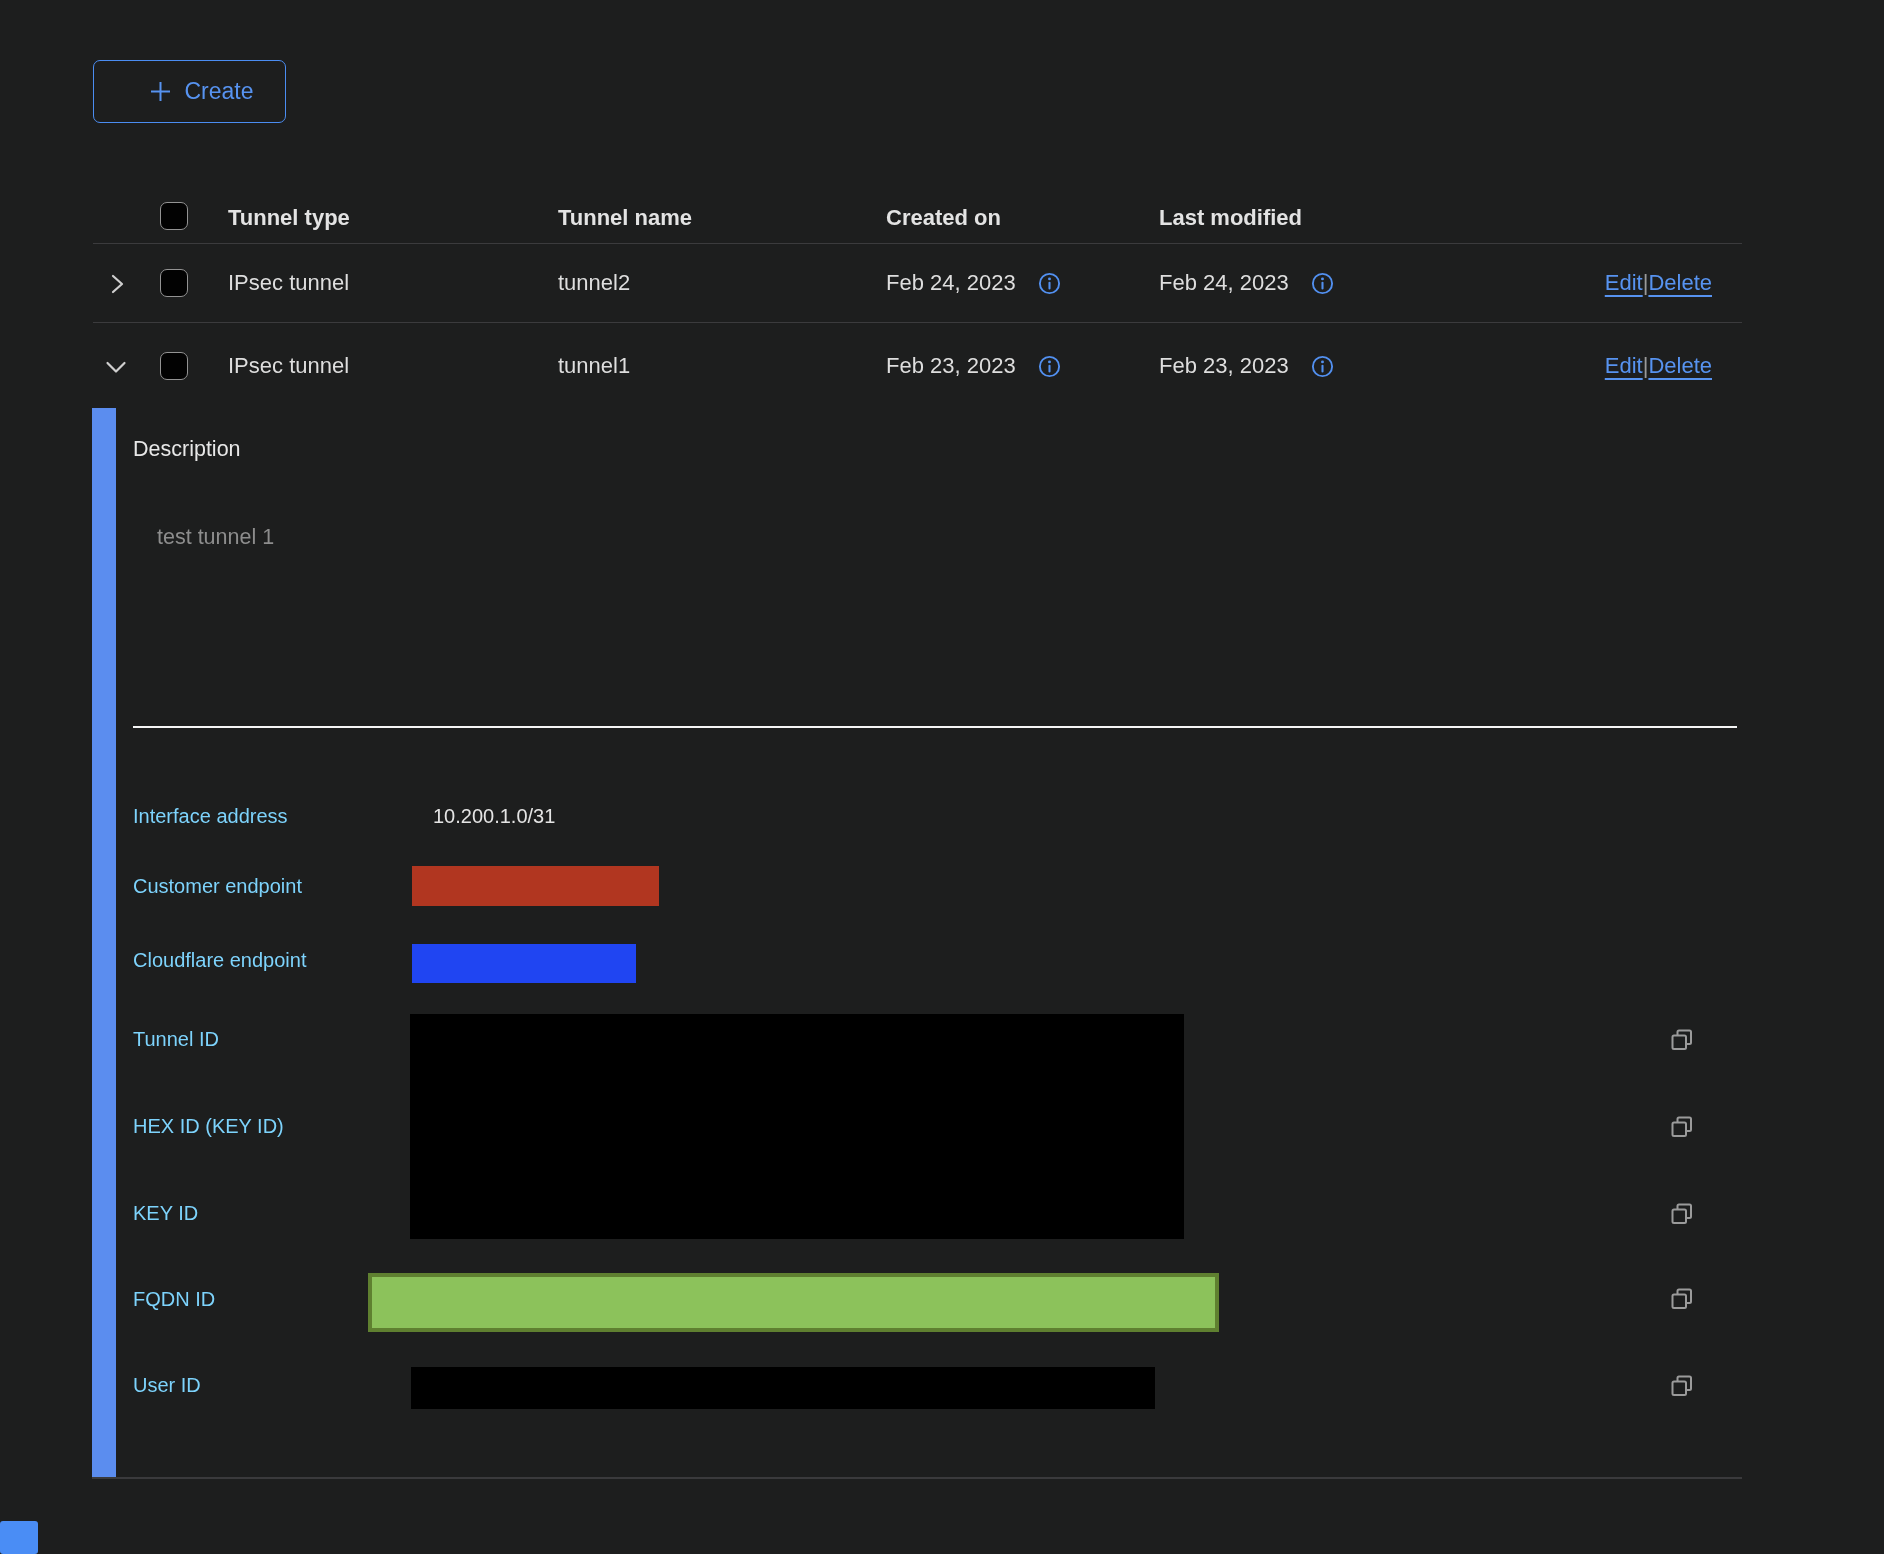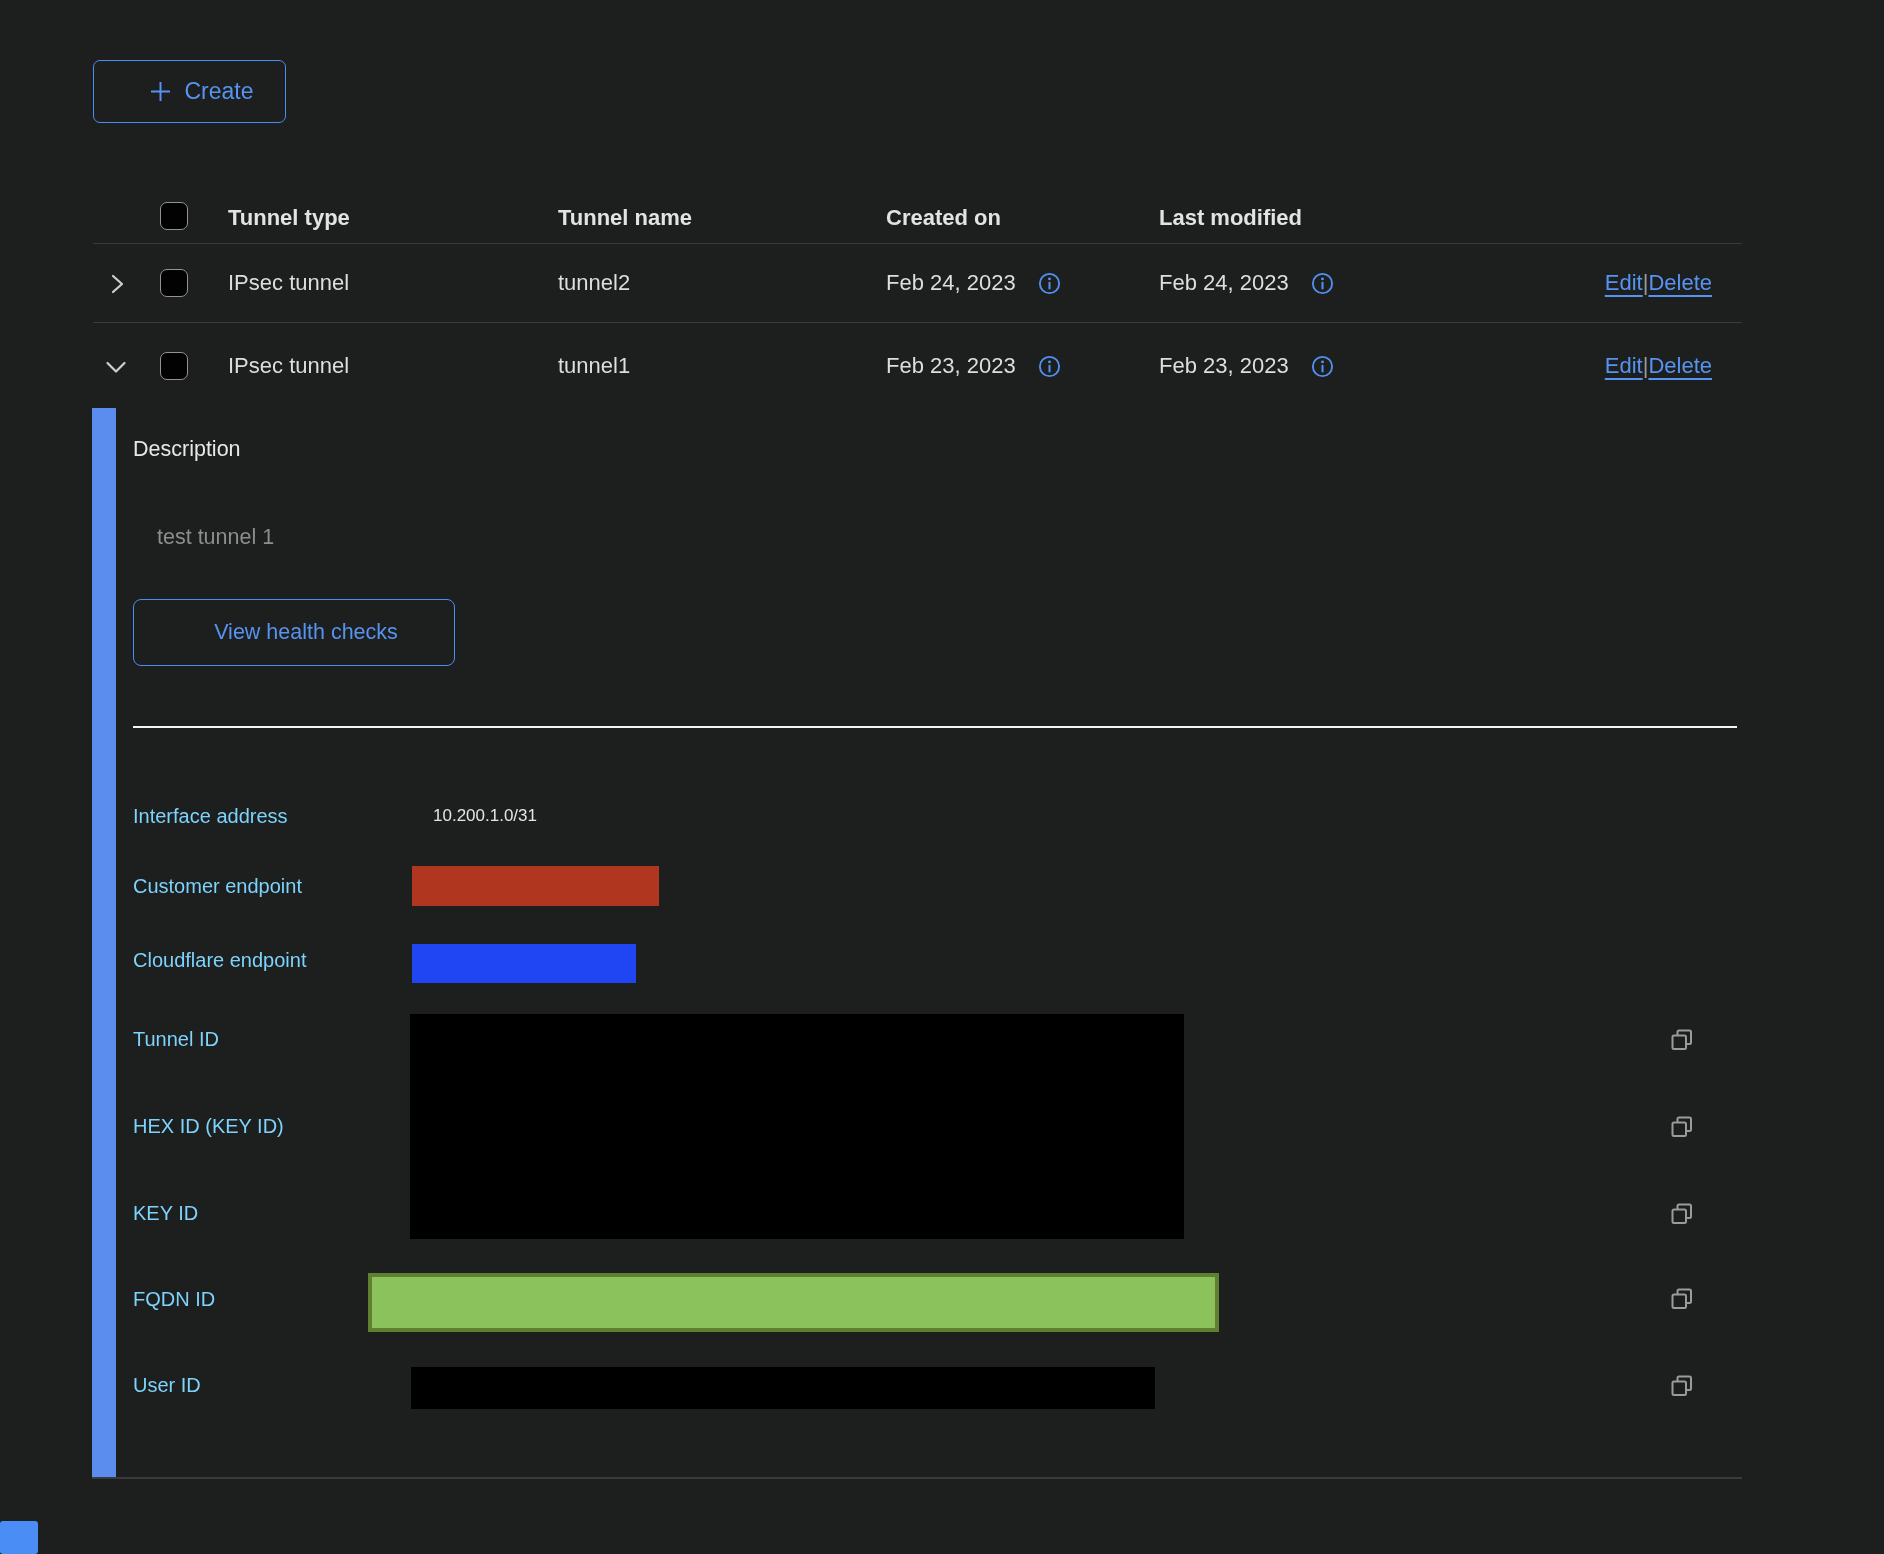--- a/index.html
+++ b/index.html
@@ -70,21 +70,21 @@
     border-radius: 8px;
     background: transparent;
     color: #5793f0;
     font-size: 21.5px;
     font-family: "Liberation Sans", sans-serif;
     display: flex; align-items: center; justify-content: center;
     cursor: pointer;
   }
   .white-divider { left: 133px; top: 726px; width: 1604px; height: 2px; background: #f4f4f4; }
   .f-label { position: absolute; left: 133px; font-size: 20px; color: #7dd3fc; line-height: 30px; white-space: nowrap; }
-  .f-value { position: absolute; font-size: 17px; color: #e4e4e4; line-height: 30px; white-space: nowrap; }
+  .f-value { position: absolute; font-size: 20px; color: #e4e4e4; line-height: 30px; white-space: nowrap; }
   .redact { position: absolute; }
   .red-box   { left: 412px; top: 866px;  width: 247px; height: 40px;  background: #b13620; }
   .blue-box  { left: 412px; top: 944px;  width: 224px; height: 39px;  background: #2045f2; }
   .black-big { left: 410px; top: 1014px; width: 774px; height: 225px; background: #000000; }
   .green-box { left: 368px; top: 1273px; width: 851px; height: 59px;  background: #8cc25b; border: 4px solid #5f8030; }
   .black-usr { left: 411px; top: 1367px; width: 744px; height: 42px;  background: #000000; }
   .copy-btn { position: absolute; left: 1668px; width: 28px; height: 28px; cursor: pointer; }
   .bottom-divider { left: 92px; top: 1477px; width: 1650px; height: 2px; background: #3a3a3c; }
   .corner-accent { left: 0px; top: 1521px; width: 38px; height: 33px; background: #4a8df5; border-radius: 3px; }
 </style>
@@ -181,21 +181,20 @@
       <span class="pipe">|</span>
       <a class="link">Delete</a>
     </span>
   </div>
 
   <div class="abs accent-bar"></div>
 
   <span class="section-label" style="top:434px;">Description</span>
   <span class="section-label muted" style="top:522px;margin-left:24px;">test tunnel 1</span>
 
-  <button class="abs health-btn">View health checks</button>
 
   <div class="abs white-divider"></div>
 
   <span class="f-label" style="top:801px;">Interface address</span>
   <span class="f-value" style="left:433px; top:801px;">10.200.1.0/31</span>
 
   <span class="f-label" style="top:871px;">Customer endpoint</span>
   <div class="redact red-box"></div>
 
   <span class="f-label" style="top:945px;text-align:center;">Cloudflare endpoint</span>

